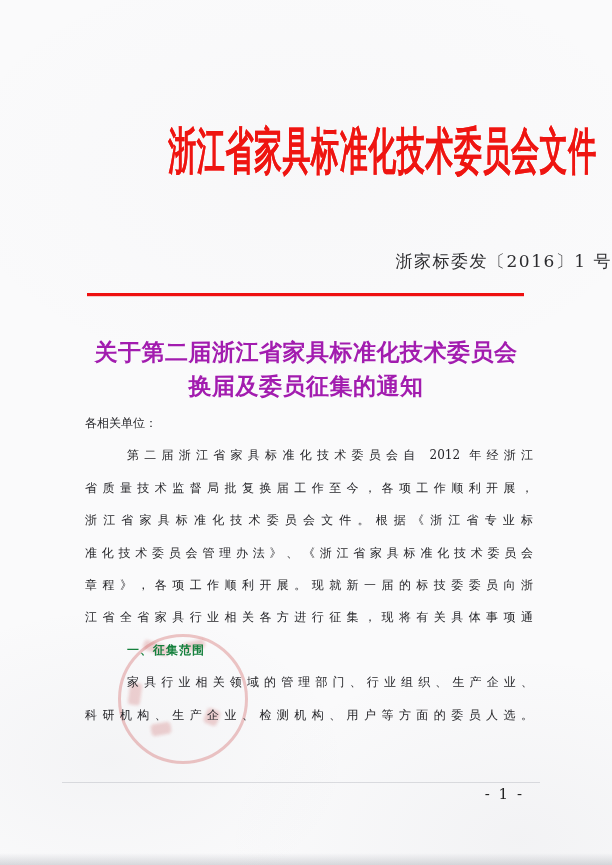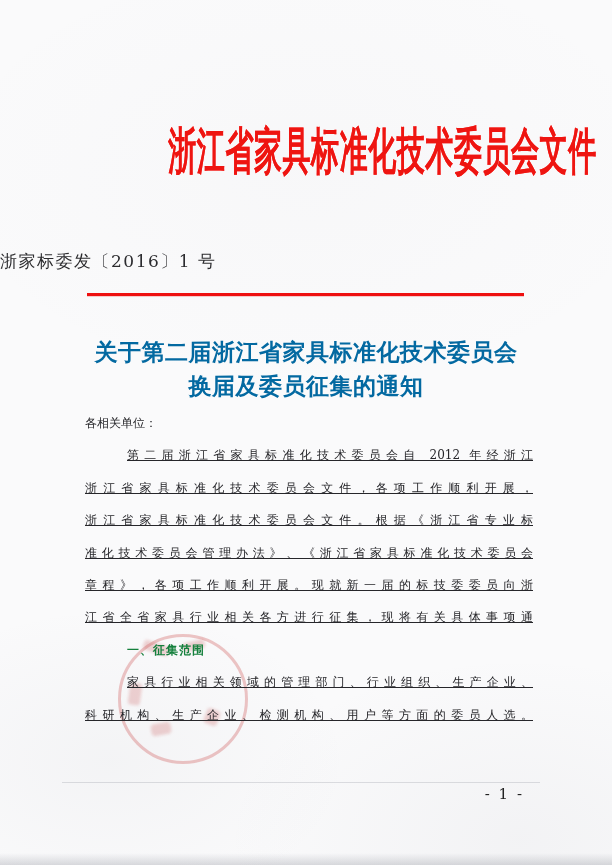--- a/index.html
+++ b/index.html
@@ -26,41 +26,41 @@
     position:absolute;top:120px;left:0;width:612px;text-align:center;
     line-height:62px;white-space:nowrap;
   }
   .masthead-inner{
     display:inline-block;font-size:50px;font-weight:bold;color:#ee1511;
     transform:scaleX(.56);transform-origin:50% 50%;letter-spacing:1px;
     text-shadow:0 0 .5px #f33;
   }
 
   .docnum{
-    position:absolute;top:250px;left:0;width:612px;text-align:left;
+    position:absolute;top:250px;left:0;width:612px;text-align:right;
     font-size:17px;letter-spacing:1.5px;color:#2b2b2e;
   }
 
   .red-rule{
     position:absolute;top:293px;left:87px;width:437px;height:3px;
     background:#ee1010;box-shadow:0 .5px 0 rgba(238,16,16,.4);
   }
 
   .doc-title{
     position:absolute;top:335px;left:0;width:612px;text-align:center;
-    font-size:23px;font-weight:bold;color:#0369a1;line-height:33.5px;
+    font-size:23px;font-weight:bold;color:#a21caf;line-height:33.5px;
     letter-spacing:.5px;
   }
 
   .body-block{
     position:absolute;top:407px;left:85px;width:448px;z-index:2;
     font-size:12px;color:#26262a;
   }
   .bline{height:32.4px;line-height:32.4px;white-space:nowrap;overflow:visible;}
-  .just{white-space:normal;text-align:justify;text-align-last:justify;text-decoration:underline;}
+  .just{white-space:normal;text-align:justify;text-align-last:justify;}
   .ind{padding-left:42px;}
   .heading{font-weight:bold;letter-spacing:1px;color:#15803d;}
 
   
   .stamp{
     position:absolute;left:118px;top:634px;width:124px;height:124px;z-index:1;
     border:3px solid rgba(205,80,80,.32);border-radius:50%;
     filter:blur(.6px);
   }
   .stamp i{position:absolute;display:block;background:rgba(201,90,90,.26);filter:blur(1.6px);}
@@ -101,21 +101,21 @@
     <i class="smudge1"></i>
     <i class="smudge2"></i>
     <i class="smudge3"></i>
     <i class="smudge4"></i>
     <i class="smudge5"></i>
   </div>
 
   <div class="body-block">
     <div class="bline">各相关单位：</div>
     <div class="bline just ind">第二届浙江省家具标准化技术委员会自 2012 年经浙江</div>
-    <div class="bline just">浙江省家具标准化技术委员会文件，各项工作顺利开展，</div>
+    <div class="bline just">省质量技术监督局批复换届工作至今，各项工作顺利开展，</div>
     <div class="bline just">浙江省家具标准化技术委员会文件。根据《浙江省专业标</div>
     <div class="bline just">准化技术委员会管理办法》、《浙江省家具标准化技术委员会</div>
     <div class="bline just">章程》，各项工作顺利开展。现就新一届的标技委委员向浙</div>
     <div class="bline just">江省全省家具行业相关各方进行征集，现将有关具体事项通</div>
     <div class="bline heading ind">一、征集范围</div>
     <div class="bline just ind">家具行业相关领域的管理部门、行业组织、生产企业、</div>
     <div class="bline just">科研机构、生产企业、检测机构、用户等方面的委员人选。</div>
   </div>
 
   <div class="footer-rule"></div>

